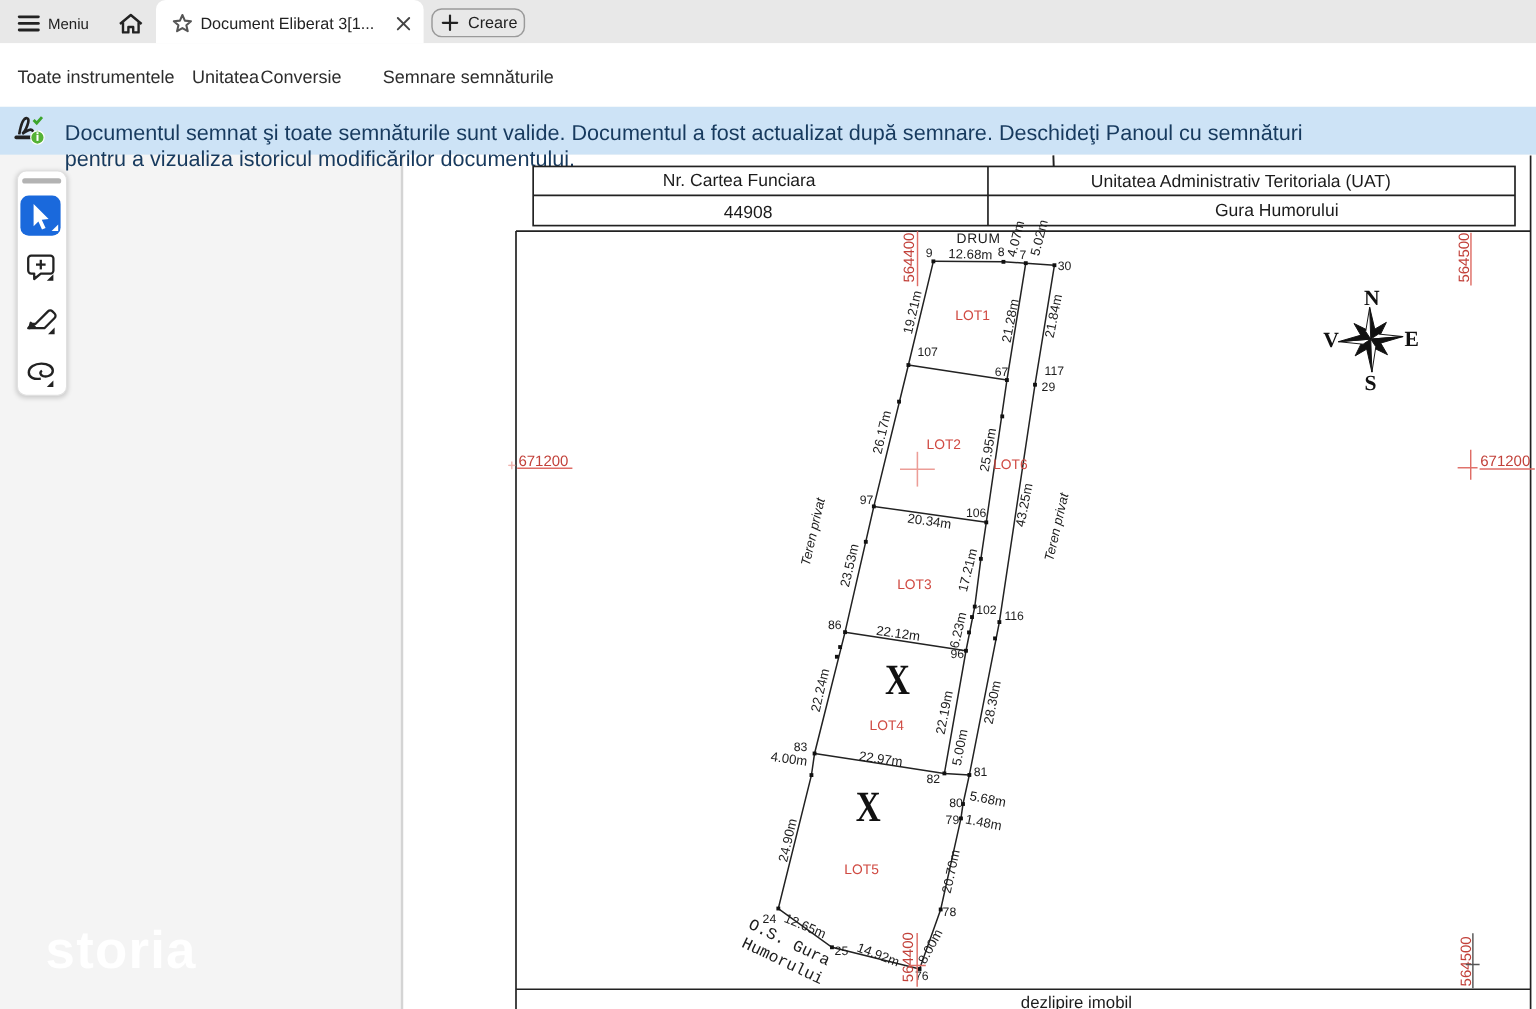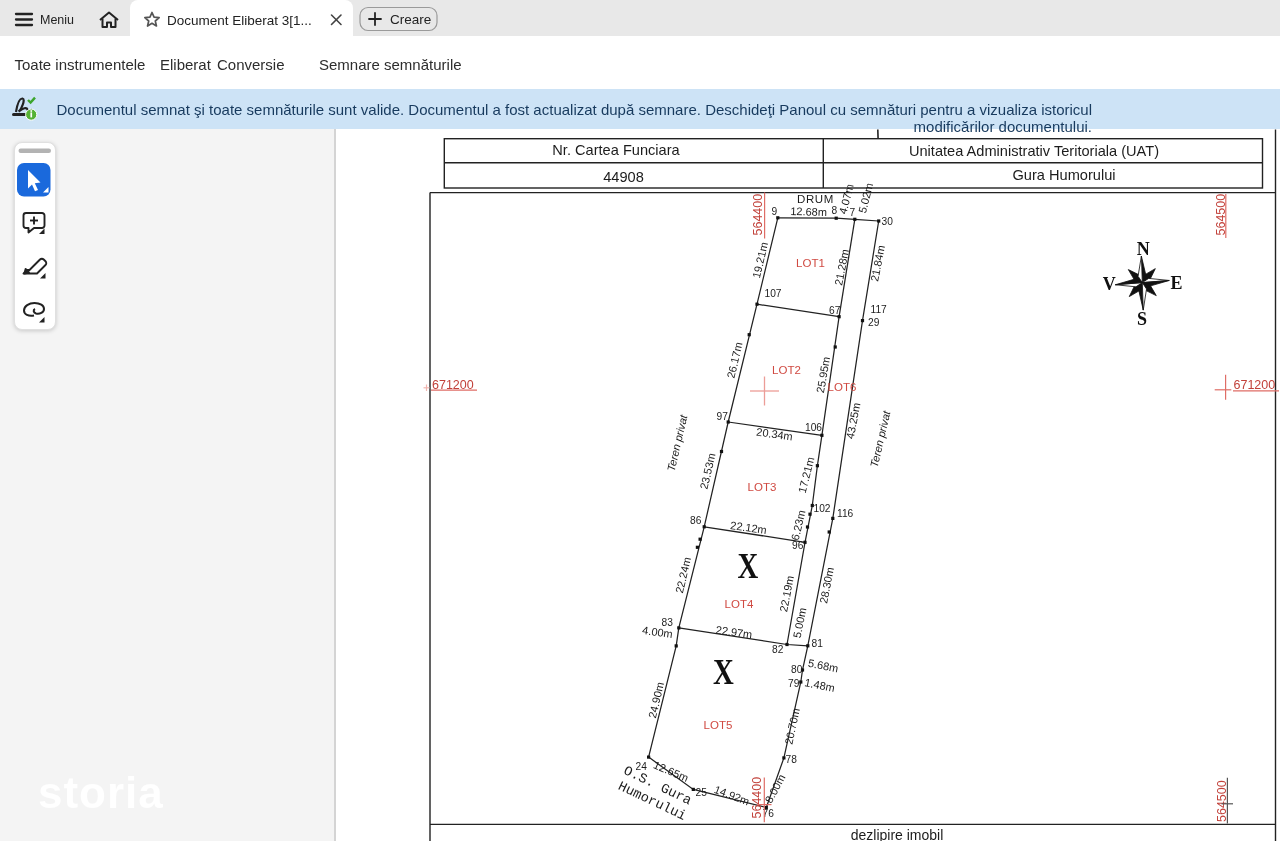--- a/index.html
+++ b/index.html
@@ -1,17 +1,17 @@
 <!DOCTYPE html>
 <html><head>
 <meta charset="utf-8">
 <style>
   html,body{margin:0;padding:0;}
   body{width:1280px;height:841px;overflow:hidden;font-family:"Liberation Sans",sans-serif;background:#f4f4f4;}
-  #app{position:relative;width:1092px;height:841px;text-align:right;}
+  #app{position:relative;width:1092px;height:841px;}
   
   #topbar{position:absolute;left:0;top:0;width:1280px;height:36px;background:#e8e8e8;}
   #tab{position:absolute;left:130px;top:0;width:223px;height:36px;background:#ffffff;border-radius:8px 8px 0 0;}
   #menurow{position:absolute;left:0;top:36px;width:1280px;height:53px;background:#ffffff;}
   #bluebar{position:absolute;left:0;top:89px;width:1280px;height:40px;background:#cde3f6;}
   #docarea{position:absolute;left:0;top:129px;width:1280px;height:712px;background:#f4f4f4;}
   #pagewhite{position:absolute;left:336px;top:129px;width:944px;height:712px;background:#ffffff;}
   #vdivider{position:absolute;left:334px;top:129px;width:2px;height:712px;background:#d4d4d4;}
   .mi{position:absolute;top:56px;font-size:15px;color:#2d2d2d;}
   #storia{position:absolute;left:38px;top:768px;font-size:44px;font-weight:bold;color:rgba(255,255,255,0.93);letter-spacing:1px;}
@@ -52,33 +52,33 @@
 
     <rect x="360" y="7.5" width="77" height="23" rx="8" fill="#e8e8e8" stroke="#9a9a9a" stroke-width="1.2"></rect>
     <g stroke="#222" stroke-width="1.8" stroke-linecap="round">
       <line x1="369" y1="19" x2="381" y2="19"></line>
       <line x1="375" y1="13" x2="375" y2="25"></line>
     </g>
     <text x="390" y="23.5" font-size="13.5" fill="#222">Creare</text>
   </svg>
 
   <div class="mi" style="left:14.5px">Toate instrumentele</div>
-  <div class="mi" style="left:160px">Eliberat</div>
+  <div class="mi" style="left:160px">Unitatea</div>
   <div class="mi" style="left:217px">Conversie</div>
   <div class="mi" style="left:319px">Semnare semnăturile</div>
 
   <svg width="60" height="40" style="position:absolute;left:0;top:89px">
     <path d="M16 23 C17 17 19 9 22.5 9.5 C26 10 21 21 18.5 22.5 C23 19.5 26.5 17.5 27.5 20.5 C28.5 23 30 22 32 20.5" fill="none" stroke="#222" stroke-width="2.2"></path>
     <path d="M13.5 25.5 L26.5 25.5" stroke="#222" stroke-width="3" stroke-linecap="round"></path>
     <path d="M28 11 l2.6 2.6 4.4 -5" fill="none" stroke="#3ca52c" stroke-width="2.4"></path>
     <circle cx="31.2" cy="25.6" r="5.6" fill="#55b235" stroke="#fff" stroke-width="1"></circle>
     <rect x="30.4" y="23.4" width="1.7" height="5" fill="#fff"></rect>
     <rect x="30.4" y="21.2" width="1.7" height="1.6" fill="#fff"></rect>
   </svg>
-  <div style="position:absolute;left:54px;top:101px;font-size:15px;color:#173a5e;">Documentul semnat şi toate semnăturile sunt valide. Documentul a fost actualizat după semnare. Deschideţi Panoul cu semnături pentru a vizualiza istoricul modificărilor documentului.</div>
+  <div style="position:absolute;left:54px;top:101px;font-size:18px;color:#173a5e;">Documentul semnat şi toate semnăturile sunt valide. Documentul a fost actualizat după semnare. Deschideţi Panoul cu semnături pentru a vizualiza istoricul modificărilor documentului.</div>
 
   <div id="palette"></div>
   <svg width="70" height="210" style="position:absolute;left:0;top:130px">
     <rect x="18.5" y="18.5" width="32.5" height="4.5" rx="2.2" fill="#b3b3b3"></rect>
     <rect x="17" y="33" width="33.5" height="33.5" rx="7" fill="#1a69dc"></rect>
     <path d="M28 40 L40.5 52.5 L34.8 53.2 L38 60 L35 61.3 L32 54.6 L28 58.6 Z" fill="#ffffff"></path>
     <path d="M48.5 62.5 L48.5 57 L43 62.5 Z" fill="#ffffff"></path>
 
     <g fill="none" stroke="#222" stroke-width="1.9" stroke-linejoin="round">
       <path d="M26 83 h16 a2.5 2.5 0 0 1 2.5 2.5 v10 a2.5 2.5 0 0 1 -2.5 2.5 h-8 l-5.5 4.5 v-4.5 h-2.5 a2.5 2.5 0 0 1 -2.5 -2.5 v-10 a2.5 2.5 0 0 1 2.5 -2.5 z"></path>

